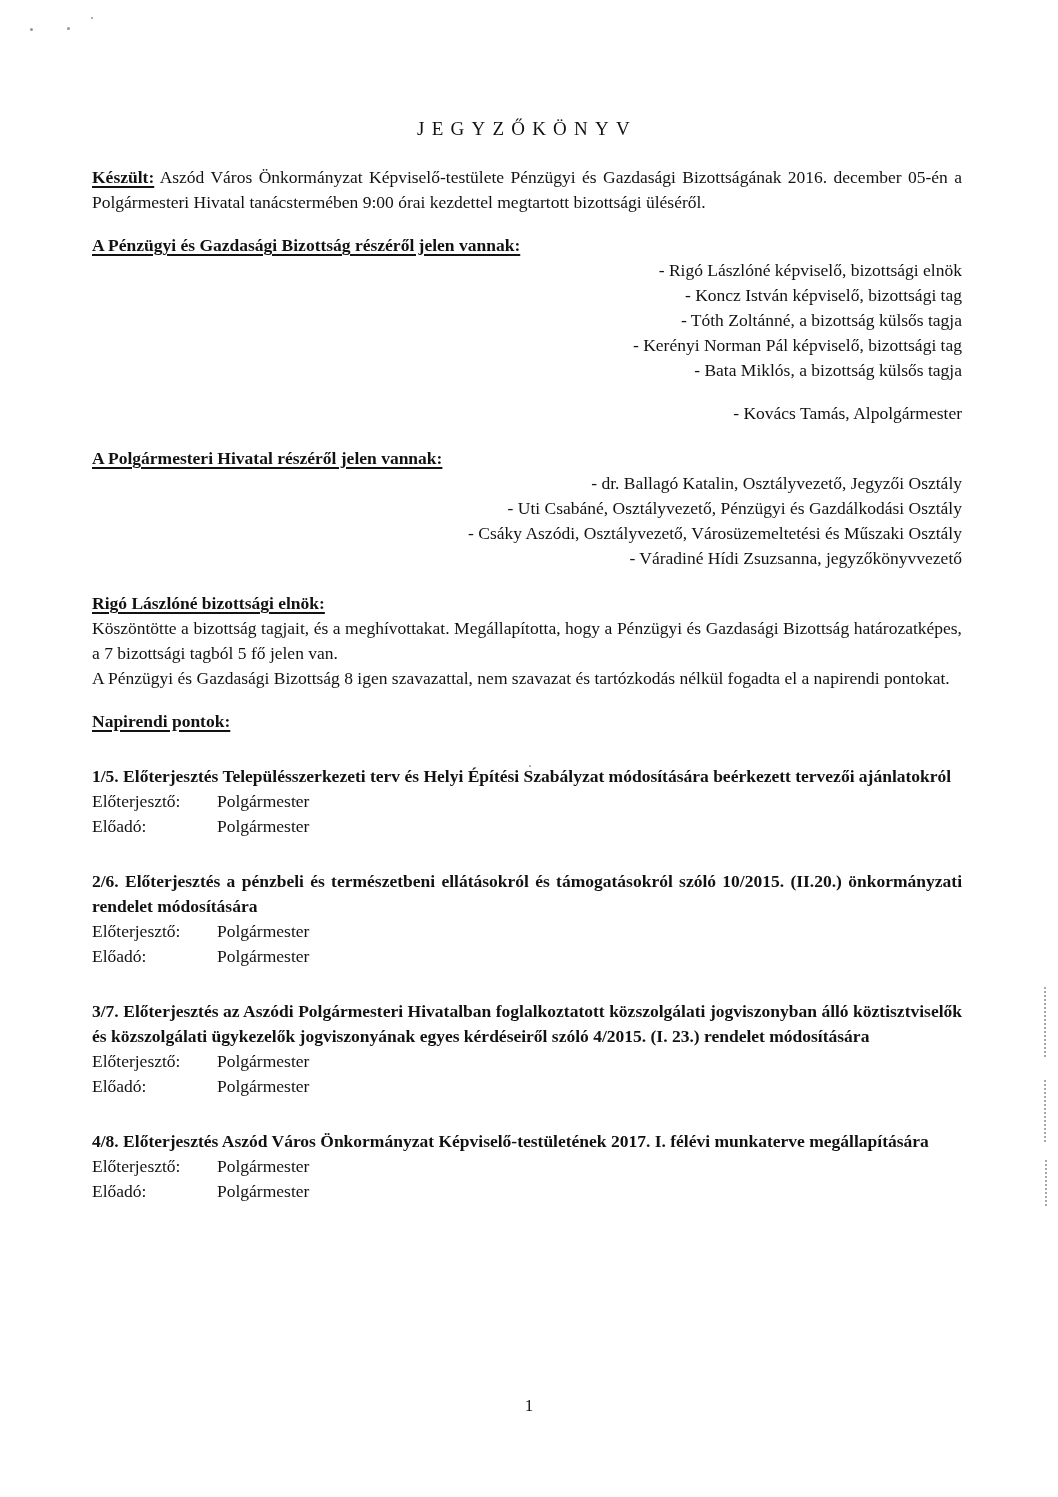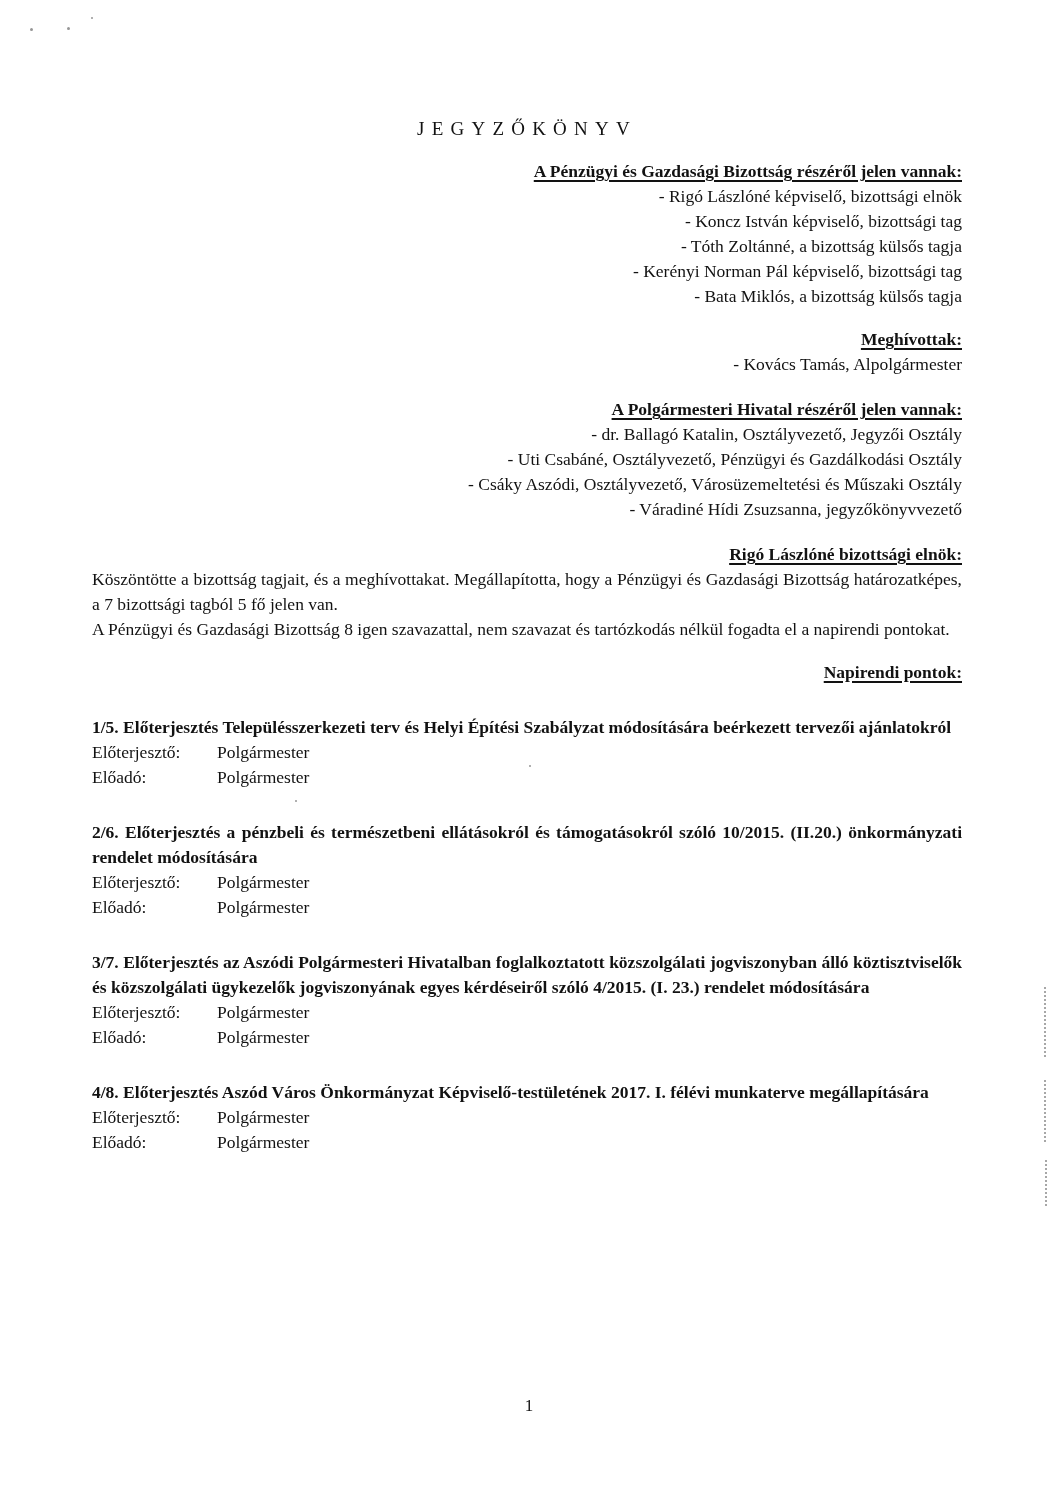--- a/index.html
+++ b/index.html
@@ -35,21 +35,20 @@
   .bold { font-weight: 700; }
   .underline {
     text-decoration: underline;
     text-decoration-thickness: 1.5px;
     text-underline-offset: 3px;
   }
   .section { margin-top: 18px; }
   .section-heading {
     font-weight: 700;
     margin: 0;
-    text-align: right;
   }
   .list { margin: 0; padding: 0; list-style: none; text-align: right; }
   .list li { margin: 0; }
   .chair-block { margin-top: 20px; }
   .chair-block p { margin: 0; }
   .agenda-heading-block { margin-top: 18px; }
   .agenda-item { margin-top: 30px; }
   .agenda-item:first-of-type { margin-top: 34px; }
   .agenda-title {
     font-weight: 700;
@@ -80,34 +79,34 @@
     opacity: .75;
   }
 </style>
 </head>
 <body>
 
 <div class="doc">
 
   <h1 class="title">JEGYZŐKÖNYV</h1>
 
+  <p class="para justify"><span class="bold underline">Készült:</span><span> Aszód Város Önkormányzat Képviselő-testülete Pénzügyi és Gazdasági Bizottságának 2016. december 05-én a Polgármesteri Hivatal tanácstermében 9:00 órai kezdettel megtartott bizottsági üléséről.</span></p>
 
   <div class="section">
     <p class="section-heading underline">A Pénzügyi és Gazdasági Bizottság részéről jelen vannak:</p>
     <ul class="list">
       <li>- Rigó Lászlóné képviselő, bizottsági elnök</li>
       <li>- Koncz István képviselő, bizottsági tag</li>
       <li>- Tóth Zoltánné, a bizottság külsős tagja</li>
       <li>- Kerényi Norman Pál képviselő, bizottsági tag</li>
       <li>- Bata Miklós, a bizottság külsős tagja</li>
     </ul>
   </div>
 
   <div class="section">
-    <p class="section-heading underline">Meghívottak:</p>
     <ul class="list">
       <li>- Kovács Tamás, Alpolgármester</li>
     </ul>
   </div>
 
   <div class="section" style="margin-top:20px;">
     <p class="section-heading underline">A Polgármesteri Hivatal részéről jelen vannak:</p>
     <ul class="list">
       <li>- dr. Ballagó Katalin, Osztályvezető, Jegyzői Osztály</li>
       <li>- Uti Csabáné, Osztályvezető, Pénzügyi és Gazdálkodási Osztály</li>

